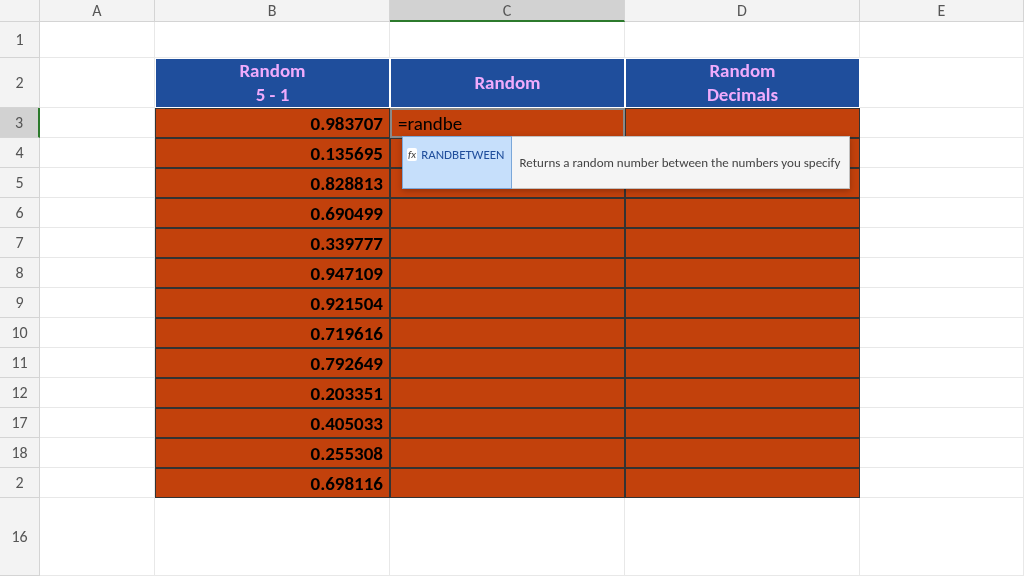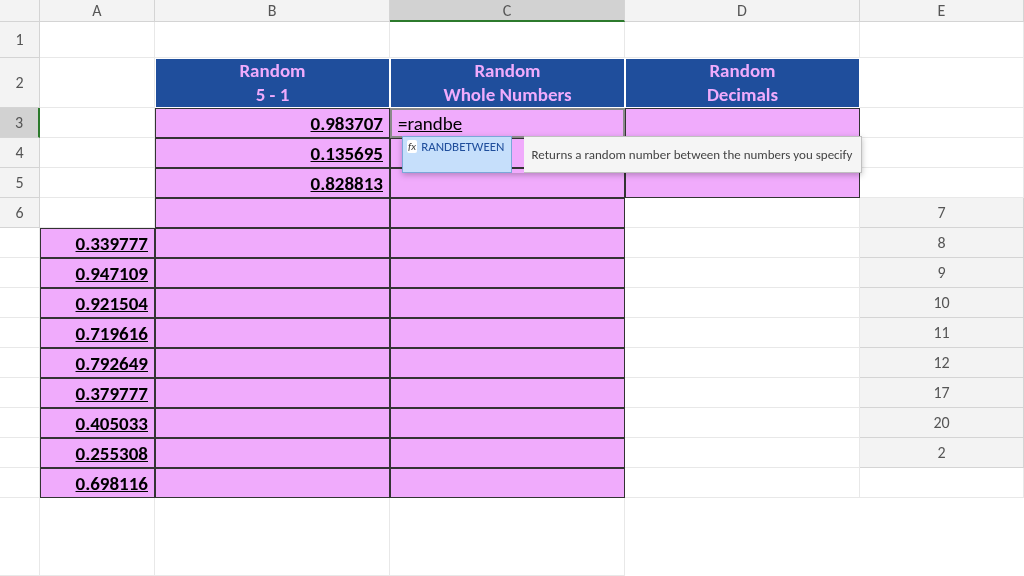--- a/index.html
+++ b/index.html
@@ -73,23 +73,22 @@
     text-align: center;
     line-height: 1.25;
   }
   .tblcell {
     border: 1px solid #333;
     font-size: 19px;
     padding: 0 6px;
     display: flex;
     align-items: center;
     justify-content: flex-end;
-    background: #f0abfc;
+    background: #c2410c;
     font-weight: 600;
-    text-decoration: underline;
   }
   .tblcell.left { justify-content: flex-start; font-weight: 400; }
   .editing {
     border: 2px solid #8a8a8a;
     position: relative;
     z-index: 5;
   }
   .tooltip {
     position: absolute;
     top: 100%;
@@ -115,25 +114,24 @@
     font-size: 11px;
     color: #444;
     background: #fff;
     border-radius: 2px;
     padding: 0 1px;
   }
   .tip-txt {
     background: #f5f5f5;
     border: 1px solid #c0c0c0;
     border-left: none;
-    padding: 2px 8px;
+    padding: 18px 8px;
     color: #444;
     display: flex;
     align-items: center;
-    margin-left: 12px;
   }
 </style>
 </head>
 <body>
 
 <div class="sheet">
   <div class="corner"></div>
   <div class="colhead">A</div>
   <div class="colhead">B</div>
   <div class="colhead sel">C</div>
@@ -148,21 +146,20 @@
   <div class="cell"></div>
 
   <div class="rowhead">2</div>
   <div class="cell"></div>
   <div class="tblhead">
     <span>Random</span>
     <span>5 - 1</span>
   </div>
   <div class="tblhead">
     <span>Random</span>
-    <span>Whole Numbers</span>
   </div>
   <div class="tblhead">
     <span>Random</span>
     <span>Decimals</span>
   </div>
   <div class="cell"></div>
 
   <div class="rowhead sel">3</div>
   <div class="cell"></div>
   <div class="tblcell">0.983707</div>
@@ -188,20 +185,21 @@
 
   <div class="rowhead">5</div>
   <div class="cell"></div>
   <div class="tblcell">0.828813</div>
   <div class="tblcell left"></div>
   <div class="tblcell left"></div>
   <div class="cell"></div>
 
   <div class="rowhead">6</div>
   <div class="cell"></div>
+  <div class="tblcell">0.690499</div>
   <div class="tblcell left"></div>
   <div class="tblcell left"></div>
   <div class="cell"></div>
 
   <div class="rowhead">7</div>
   <div class="cell"></div>
   <div class="tblcell">0.339777</div>
   <div class="tblcell left"></div>
   <div class="tblcell left"></div>
   <div class="cell"></div>
@@ -229,44 +227,45 @@
 
   <div class="rowhead">11</div>
   <div class="cell"></div>
   <div class="tblcell">0.792649</div>
   <div class="tblcell left"></div>
   <div class="tblcell left"></div>
   <div class="cell"></div>
 
   <div class="rowhead">12</div>
   <div class="cell"></div>
-  <div class="tblcell">0.379777</div>
+  <div class="tblcell">0.203351</div>
   <div class="tblcell left"></div>
   <div class="tblcell left"></div>
   <div class="cell"></div>
 
   <div class="rowhead">17</div>
   <div class="cell"></div>
   <div class="tblcell">0.405033</div>
   <div class="tblcell left"></div>
   <div class="tblcell left"></div>
   <div class="cell"></div>
 
-  <div class="rowhead">20</div>
+  <div class="rowhead">18</div>
   <div class="cell"></div>
   <div class="tblcell">0.255308</div>
   <div class="tblcell left"></div>
   <div class="tblcell left"></div>
   <div class="cell"></div>
 
   <div class="rowhead">2</div>
   <div class="cell"></div>
   <div class="tblcell">0.698116</div>
   <div class="tblcell left"></div>
   <div class="tblcell left"></div>
   <div class="cell"></div>
 
+  <div class="rowhead">16</div>
   <div class="cell"></div>
   <div class="cell"></div>
   <div class="cell"></div>
   <div class="cell"></div>
   <div class="cell"></div>
 </div>
 
 </body></html>

